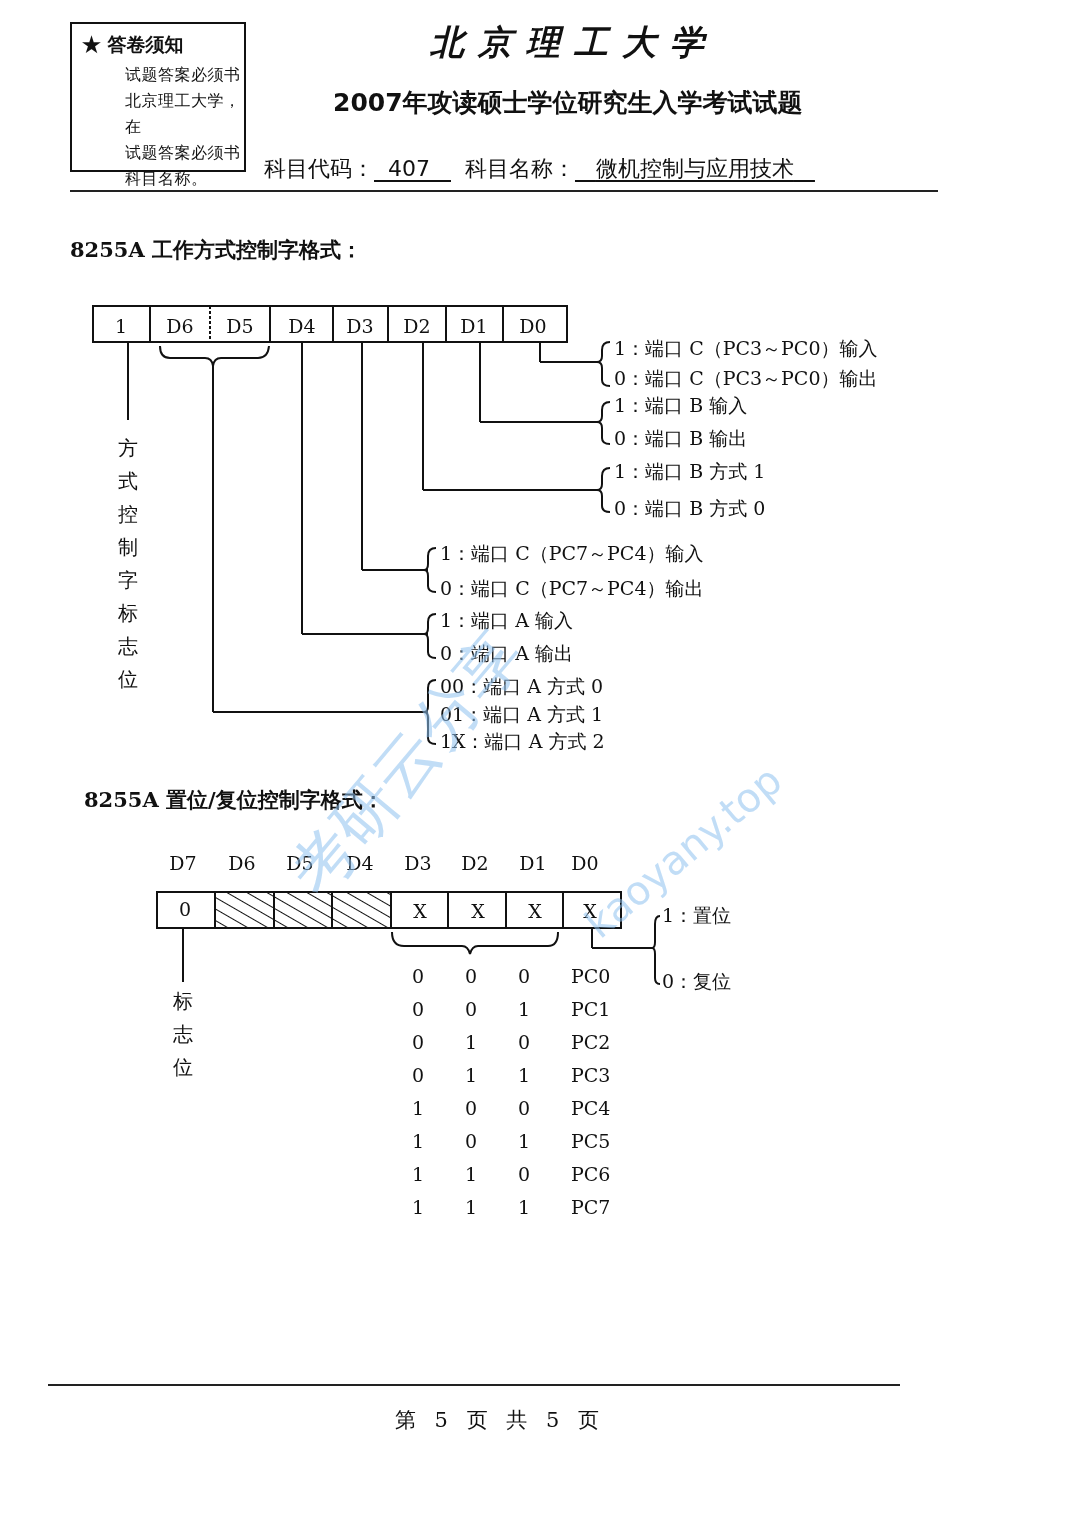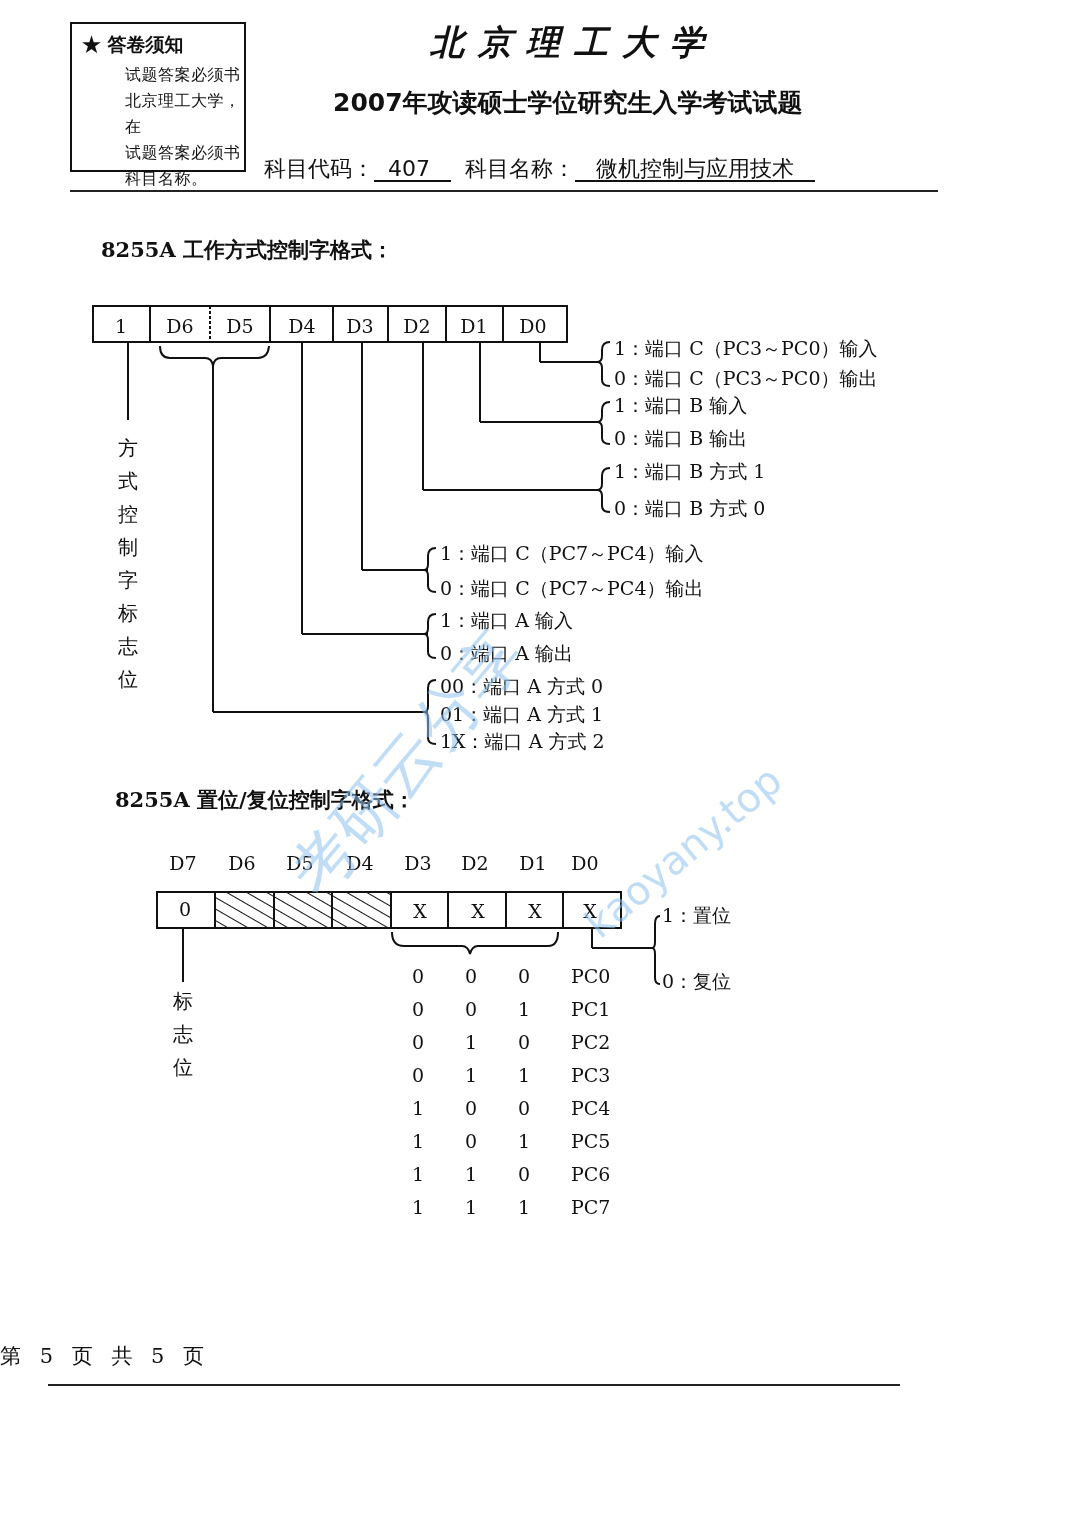--- a/index.html
+++ b/index.html
@@ -7,22 +7,22 @@
          font-family: "DejaVu Serif", "Liberation Serif", serif; color: #111; }
   .abs { position: absolute; }
   .notice-box { left: 70px; top: 22px; width: 176px; height: 150px; border: 2px solid #111; box-sizing: border-box; padding: 8px 2px 4px 10px; }
   .notice-title { font-size: 19px; font-weight: bold; margin-bottom: 4px; white-space: nowrap; }
   .notice-body { font-size: 16px; line-height: 26px; letter-spacing: 0.5px; margin-left: 43px; }
   .univ { left: 430px; top: 20px; font-size: 34px; font-weight: bold; letter-spacing: 14px; font-style: italic; }
   .exam-title { left: 333px; top: 86px; font-family: "DejaVu Sans", "Liberation Sans", sans-serif; font-size: 25px; font-weight: bold; letter-spacing: 0px; white-space: nowrap; }
   .subject-line { left: 264px; top: 154px; font-family: "DejaVu Sans", "Liberation Sans", sans-serif; font-size: 22px; white-space: nowrap; }
   .subject-line .u { text-decoration: underline; text-underline-offset: 4px; }
   .rule { height: 0; border-top: 2px solid #222; }
-  .section-title { font-size: 21px; font-weight: bold; white-space: nowrap; margin-left: 31px; }
-  .footer { left: 0; width: 1000px; top: 1342px; text-align: left; font-size: 21px; letter-spacing: 6px; }
+  .section-title { font-size: 21px; font-weight: bold; white-space: nowrap; }
+  .footer { left: 0; width: 1000px; top: 1406px; text-align: center; font-size: 21px; letter-spacing: 6px; }
   svg text { font-family: "DejaVu Serif", "Liberation Serif", serif; fill: #111; }
   .wm { fill: #8fc2f0; opacity: 0.55; font-family: "DejaVu Sans", sans-serif; }
 </style>
 </head>
 <body>
 
 <div class="abs notice-box">
   <div class="notice-title">★ 答卷须知</div>
   <div class="notice-body">
     <div>试题答案必须书</div>

